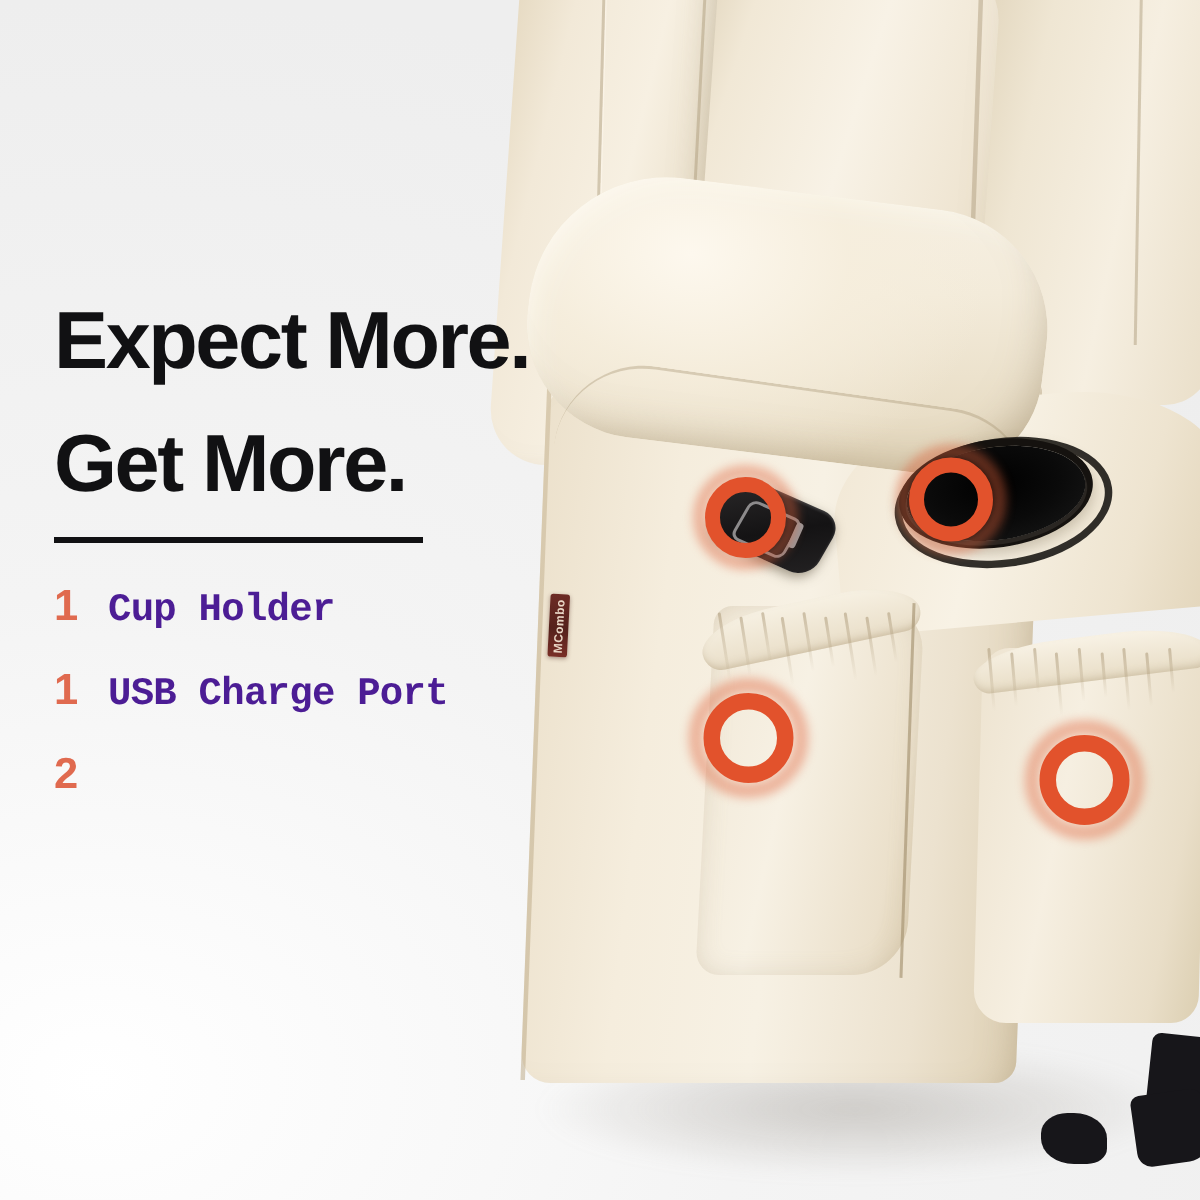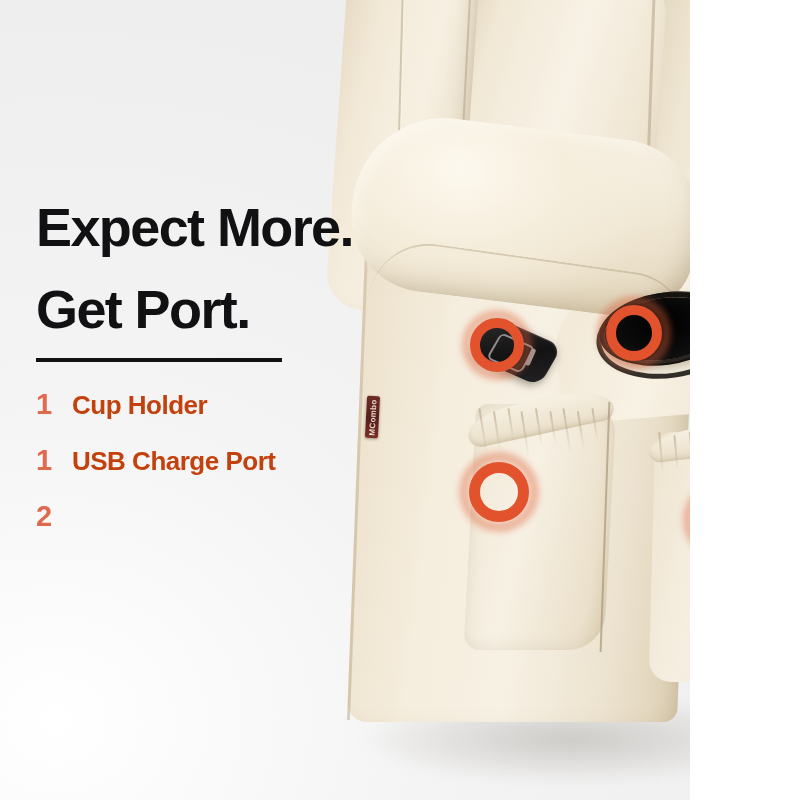--- a/index.html
+++ b/index.html
@@ -3,21 +3,21 @@
 <meta charset="utf-8">
 <title>Recliner Feature Callout</title>
 <style>
   html, body {
     margin: 0;
     padding: 0;
     background: #ffffff;
   }
   #stage {
     position: relative;
-    width: 690px;
+    width: 800px;
     height: 800px;
     overflow: hidden;
     background: #f1f1f1;
     font-family: "Liberation Sans", sans-serif;
     -webkit-font-smoothing: antialiased;
   }
 
   
   .bg {
     position: absolute;
@@ -330,23 +330,24 @@
     width: 36px;
     flex: 0 0 36px;
     font-size: 29px;
     font-weight: bold;
     color: #e06a4f;
     letter-spacing: -.5px;
   }
   .feature-label {
     font-size: 26px;
     font-weight: bold;
-    color: #c2410c;
+    color: #4c1d95;
     letter-spacing: -.5px;
     white-space: nowrap;
+    font-family: Liberation Mono, monospace;
   }
 </style>
 </head>
 <body>
 
 <div id="stage">
 
   <div class="bg"></div>
 
   <div class="product">
@@ -429,21 +430,21 @@
         </div>
         <div class="marker" style="left: 683px; top: 480px; width: 80px; height: 80px;">
           <div class="halo" style="border-width: 10px;"></div>
           <div class="core" style="width: 38px; height: 38px; border-width: 11px; border-color: rgb(226, 82, 44);"></div>
         </div>
       </div>
   </div>
 
   <div class="panel">
     <div class="headline l1">Expect More.</div>
-    <div class="headline l2">Get Port.</div>
+    <div class="headline l2">Get More.</div>
     <div class="rule"></div>
     <div class="features" id="features">
         <div class="feature-row">
           <div class="feature-qty">1</div>
           <div class="feature-label">Cup Holder</div>
         </div>
         <div class="feature-row">
           <div class="feature-qty">1</div>
           <div class="feature-label">USB Charge Port</div>
         </div>

